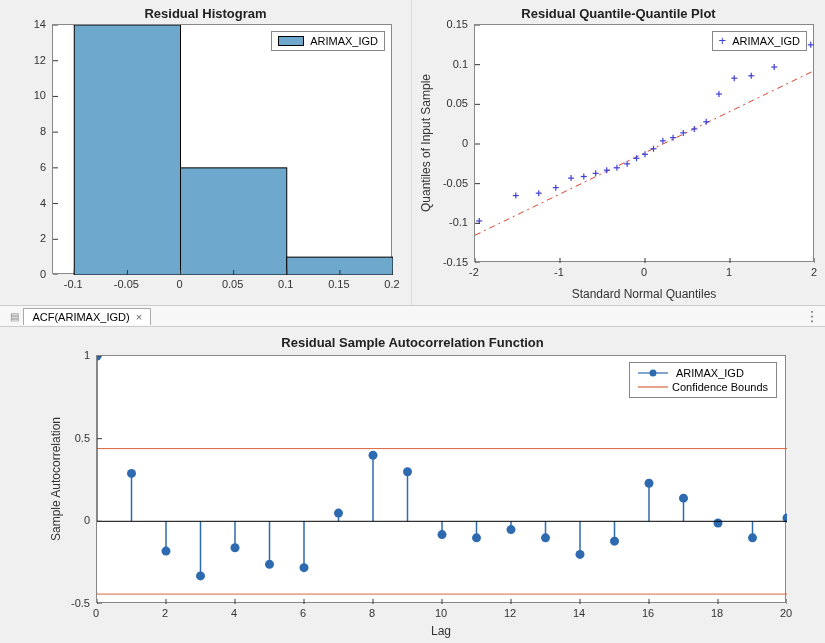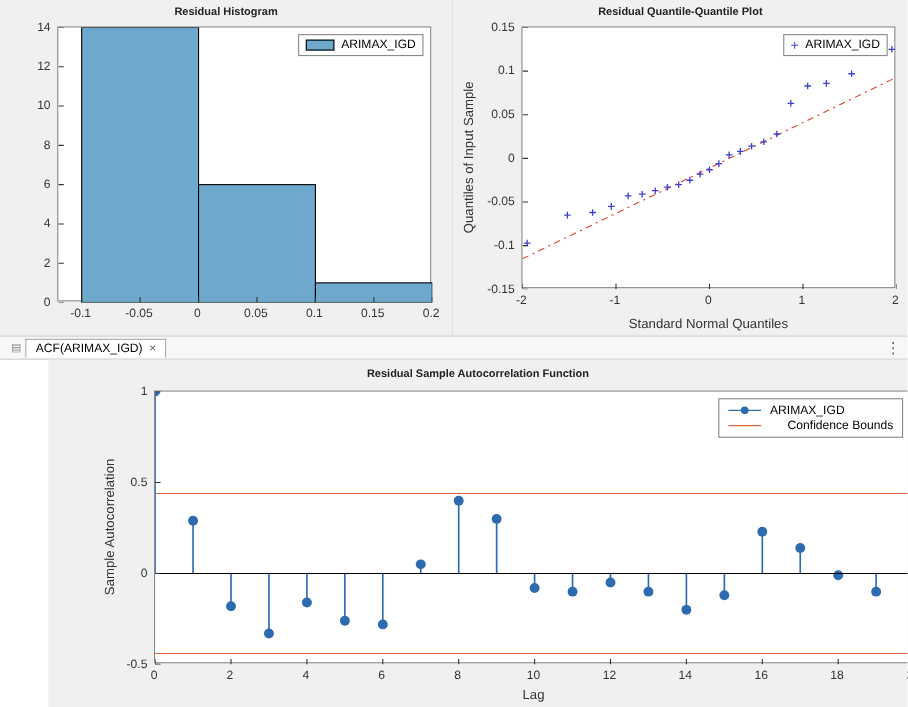--- a/index.html
+++ b/index.html
@@ -2,28 +2,28 @@
 <html><head>
 <meta charset="utf-8">
 <style>
   * { box-sizing: border-box; margin: 0; padding: 0; }
   body { font-family: Arial, Helvetica, sans-serif; background: #fff; width: 825px; height: 643px; overflow: hidden; }
   .top-row { display: flex; height: 305px; }
   .panel { background: #f0f0f0; position: relative; }
   .panel-left { width: 412px; height: 305px; border-right: 1px solid #ddd; }
   .panel-right { width: 413px; height: 305px; }
   .plot-area { background: #fff; border: 1px solid #888; position: absolute; }
-  .title { position: absolute; width: 100%; text-align: center; font-weight: bold; font-size: 10px; color: #222; }
+  .title { position: absolute; width: 100%; text-align: center; font-weight: bold; font-size: 13px; color: #222; }
   .legend { background: #fff; border: 1px solid #888; font-size: 11px; padding: 3px 6px; display: inline-flex; align-items: center; gap: 6px; position: absolute; text-align: right; }
   .legend .swatch { width: 26px; height: 10px; border: 1px solid #000; display: inline-block; }
   .tab-bar { height: 22px; background: #f7f7f7; border-top: 1px solid #ccc; border-bottom: 1px solid #ccc; display: flex; align-items: center; padding-left: 10px; position: relative; }
   .tab { background: #fff; border: 1px solid #aaa; border-bottom: none; font-size: 11px; padding: 2px 8px 2px 8px; display: inline-flex; align-items: center; gap: 6px; text-align: center; }
   .tab .close { color: #666; font-size: 11px; cursor: pointer; }
   .tab-bar .kebab { position: absolute; right: 6px; top: 2px; font-size: 14px; color: #666; }
-  .bottom-panel { height: 316px; background: #f0f0f0; position: relative; margin-left: 44px; }
+  .bottom-panel { height: 316px; background: #f0f0f0; position: relative; }
   svg text { font-family: Arial, Helvetica, sans-serif; }
 </style>
 </head>
 <body>
 
 <div class="top-row">
 
   <div class="panel panel-left">
     <div class="title" style="top:6px;">Residual Histogram</div>
     <div class="plot-area" style="left:52px; top:24px; width:340px; height:250px;">
@@ -266,21 +266,21 @@
         </g>
     </svg>
     <div class="legend" style="top:6px; right:8px; flex-direction:column; align-items:flex-start; gap:2px; padding:4px 8px;">
       <div style="display:flex;align-items:center;gap:8px;">
         <svg width="30" height="10">
             <line x1="0" y1="5" x2="30" y2="5" stroke="#2e6ab0" stroke-width="1.2"></line>
             <circle cx="15" cy="5" r="3.5" fill="#2e6ab0"></circle>
           </svg>
         <span>ARIMAX_IGD</span>
       </div>
-      <div style="display:flex;align-items:center;gap:24px;">
+      <div style="display:flex;align-items:center;gap:4px;">
         <svg width="30" height="10">
             <line x1="0" y1="5" x2="30" y2="5" stroke="#d9673d" stroke-width="1.2"></line>
           </svg>
         <span>Confidence Bounds</span>
       </div>
     </div>
   </div>
   <svg width="825" height="316" style="position:absolute;left:0;top:0;pointer-events:none;">
     <g id="acf-xticklabels">
         <text x="96" y="290" text-anchor="middle" font-size="11" fill="#333">0</text>

